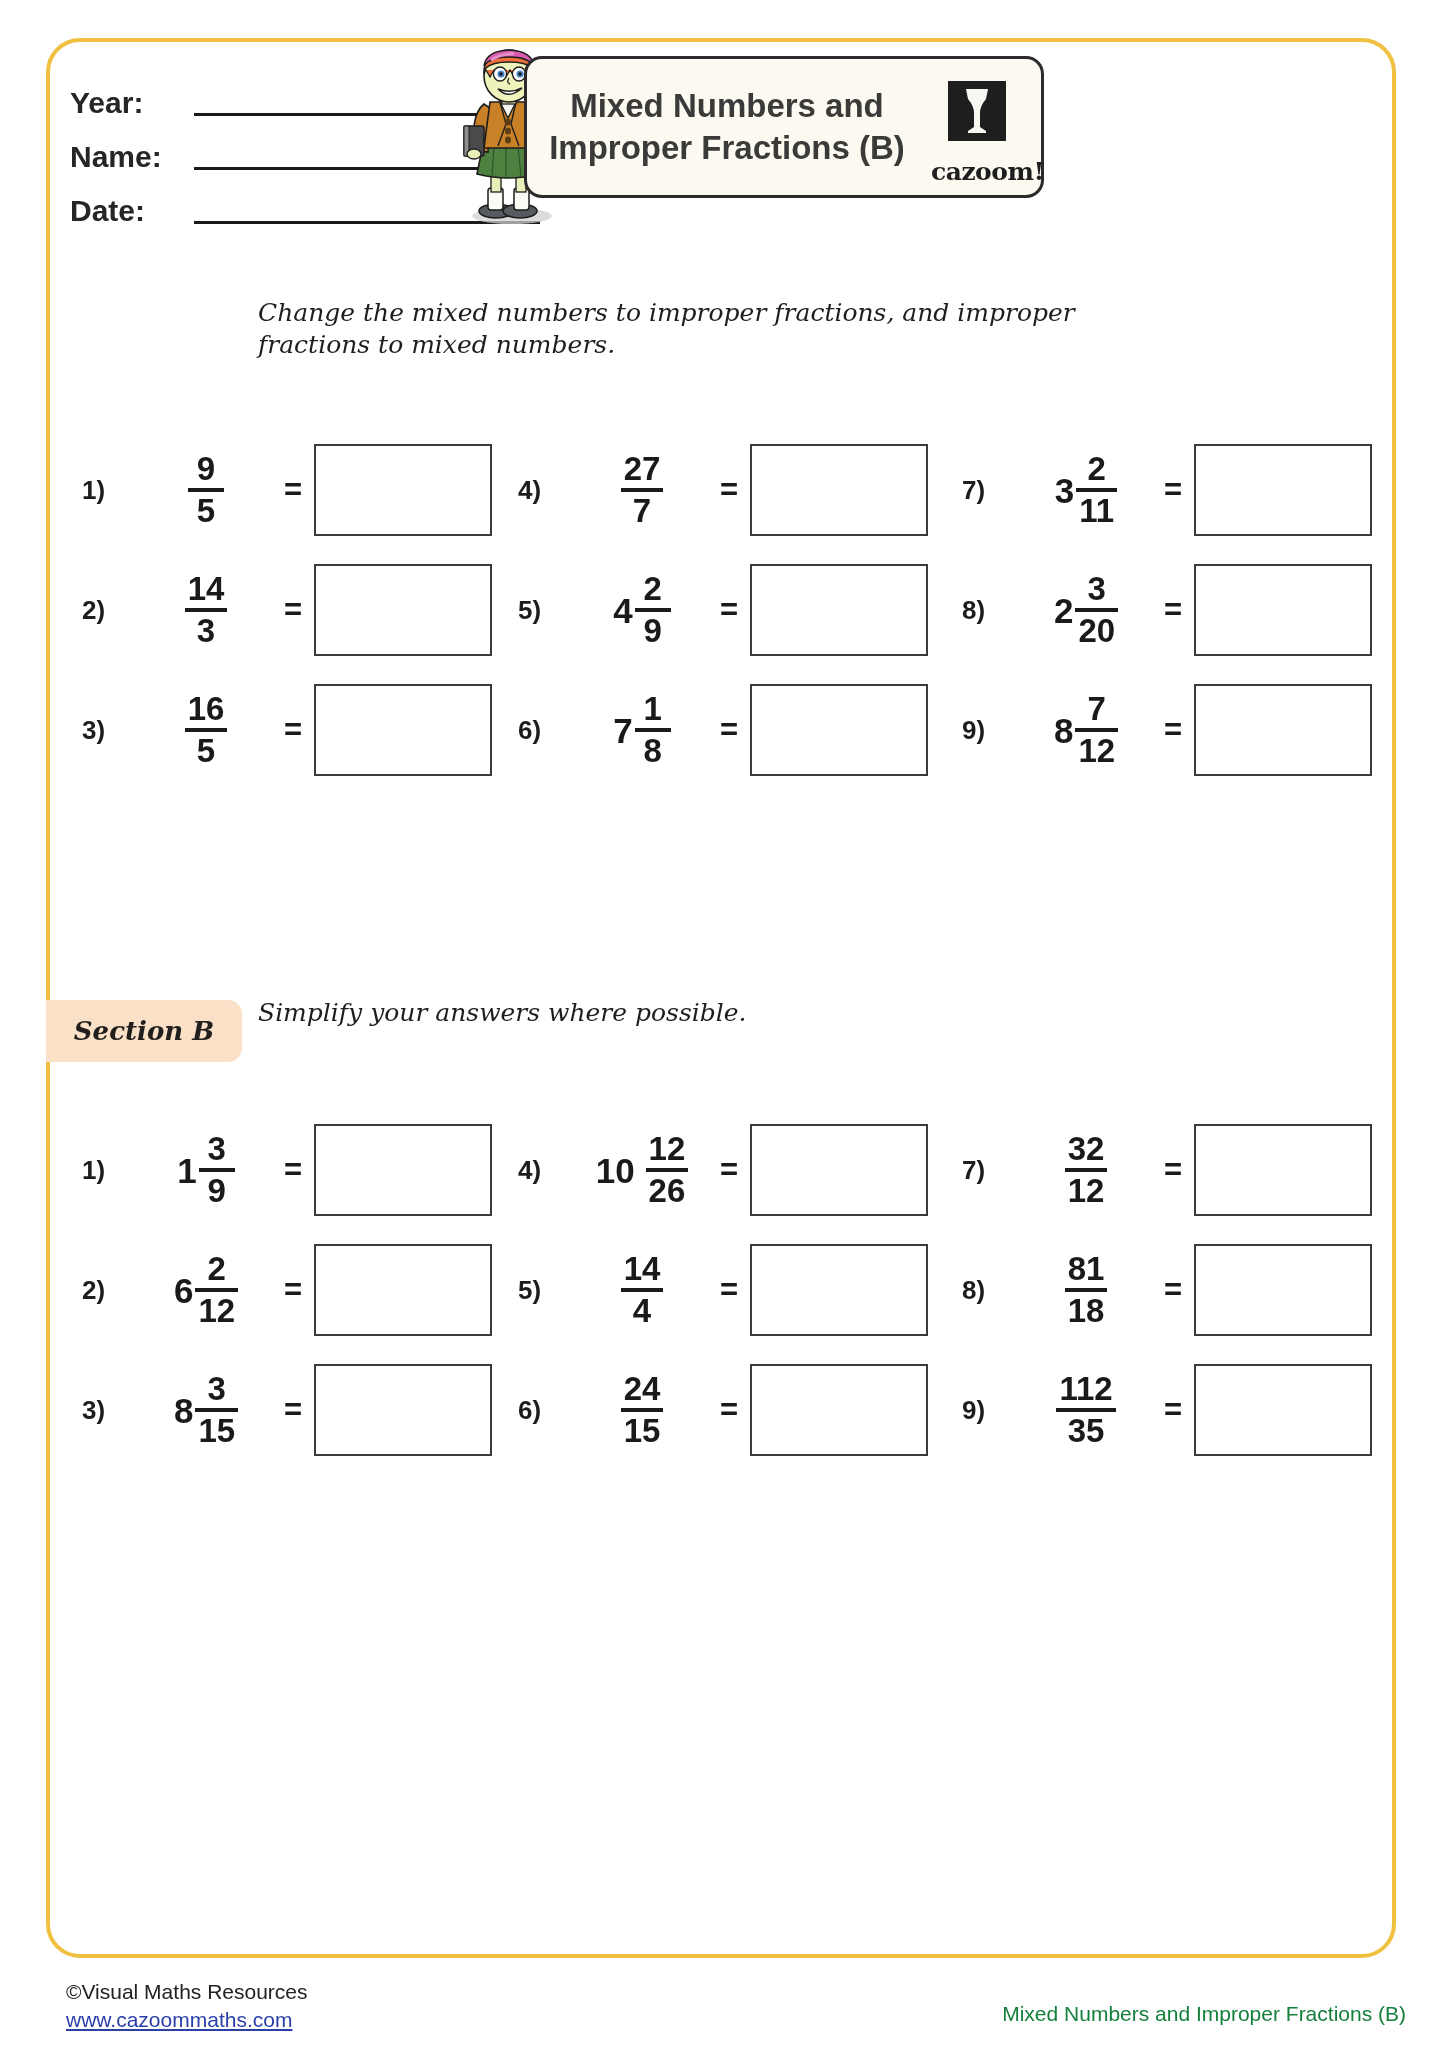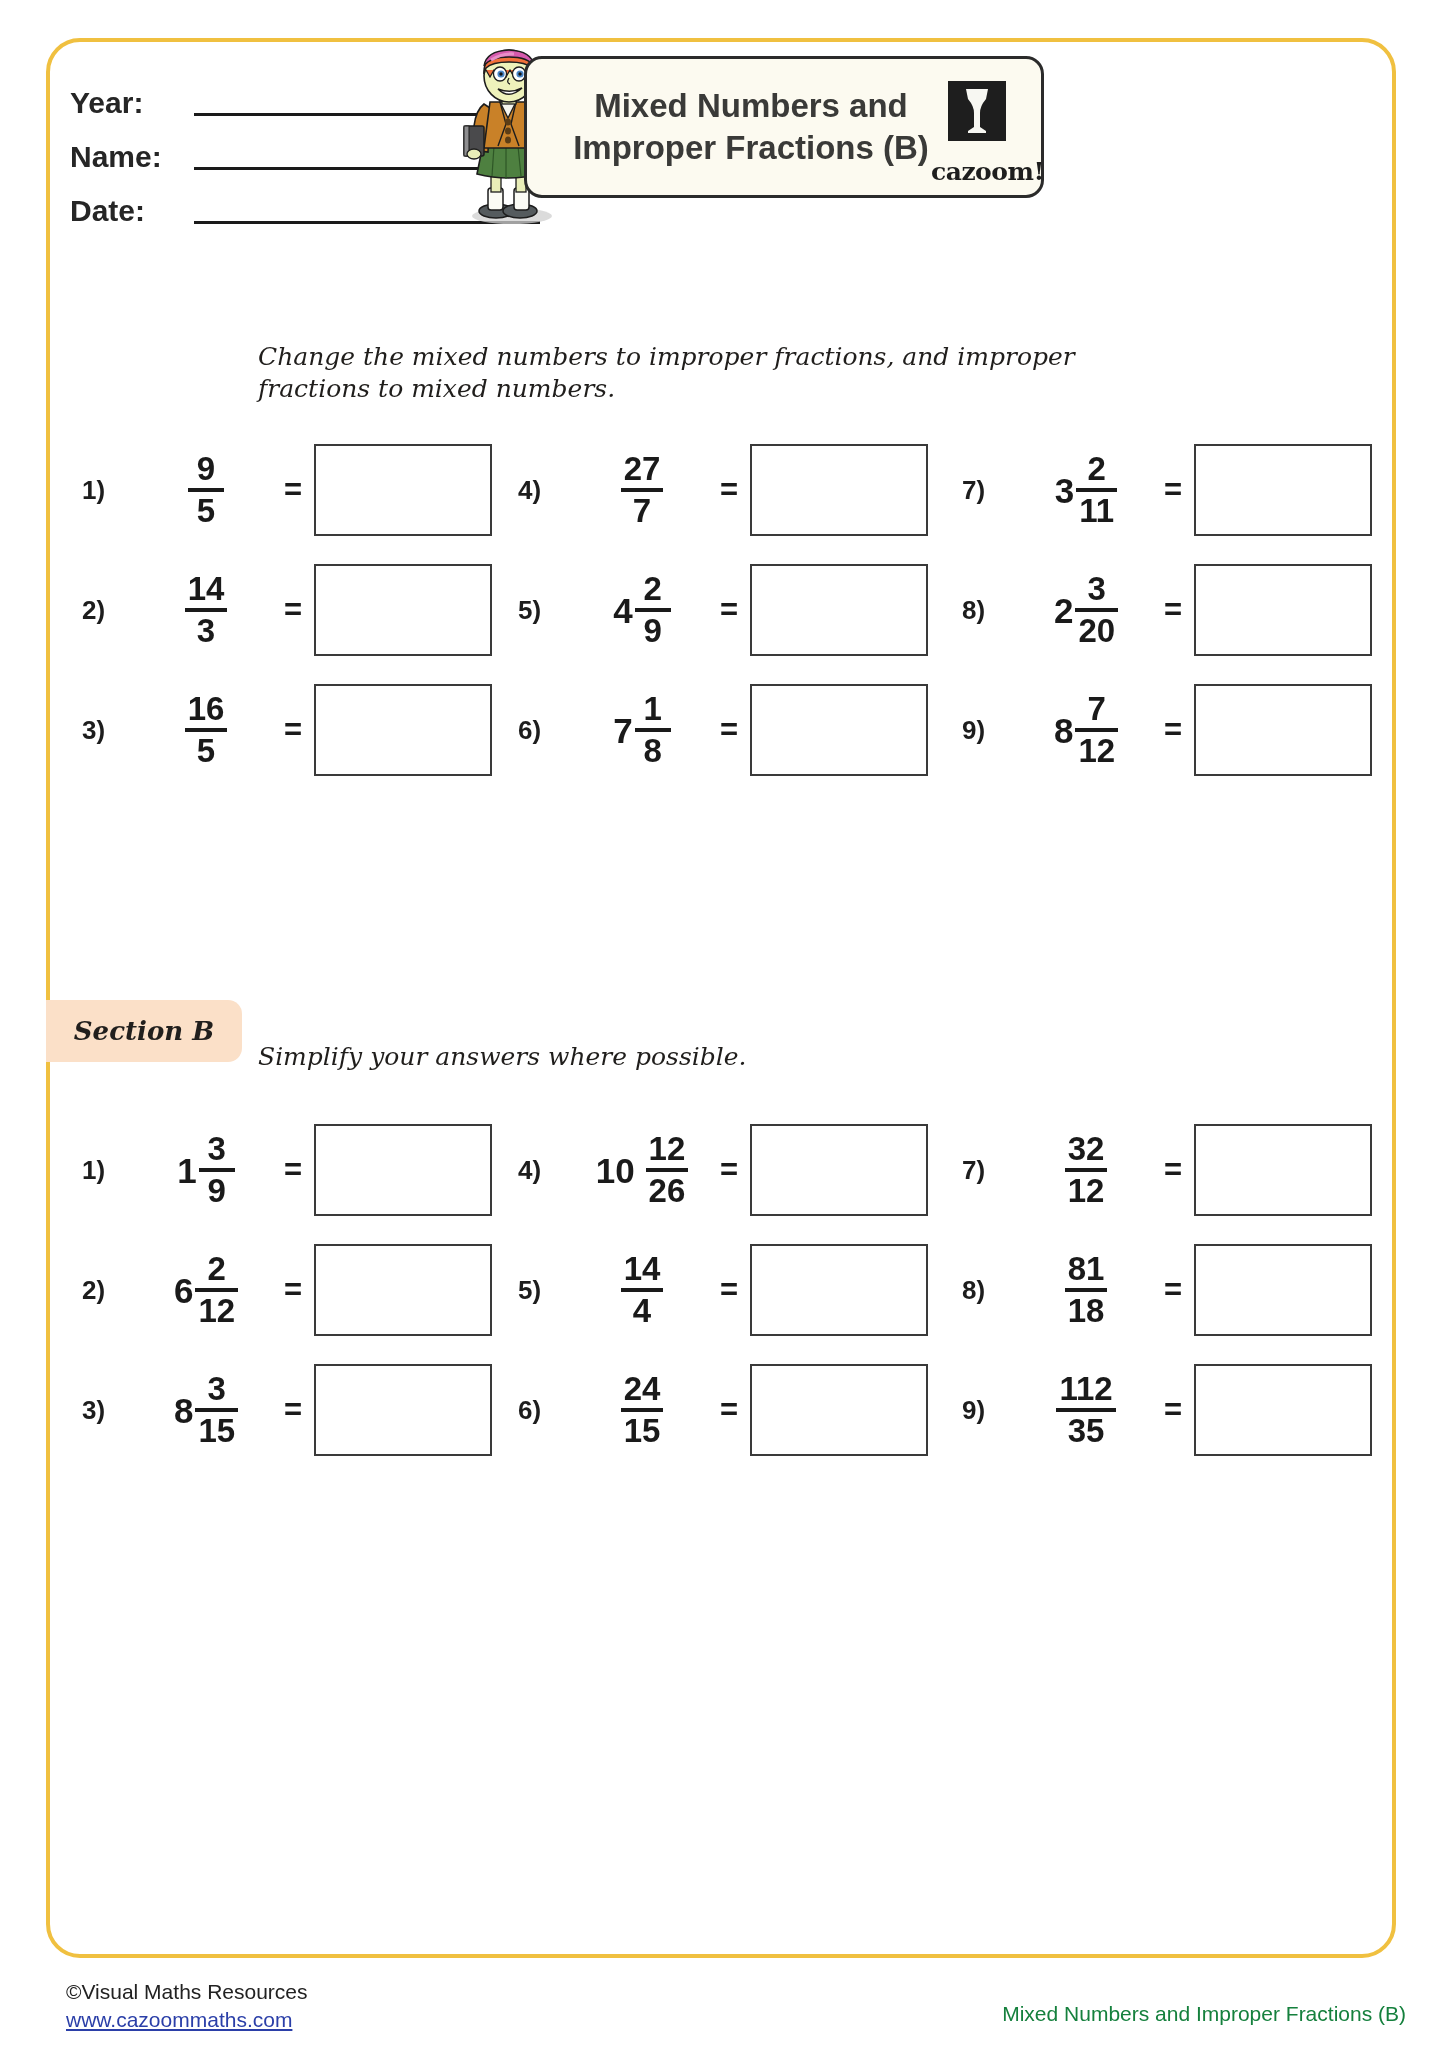--- a/index.html
+++ b/index.html
@@ -78,21 +78,20 @@
     left: 478px;
     top: 18px;
     width: 520px;
     height: 142px;
     background: #fcfaf0;
     border: 3px solid #2b2b2b;
     border-radius: 18px;
     display: flex;
     align-items: center;
     justify-content: flex-start;
-    padding-left: 24px;
   }
   .title-text {
     font-size: 33px;
     font-weight: bold;
     color: #3a3a38;
     line-height: 1.28;
     width: 400px;
     text-align: center;
   }
   .logo {
@@ -153,21 +152,20 @@
   .section-instr {
     position: absolute;
     left: 212px;
     top: -3px;
     width: 900px;
     font-family: "DejaVu Serif", serif;
     font-style: italic;
     font-size: 25px;
     line-height: 1.28;
     color: #201e1c;
-    margin-top: 44px;
   }
 
   
   .qgrid {
     position: absolute;
     width: 1310px;
     left: 46px;
   }
   .qrow {
     display: flex;

